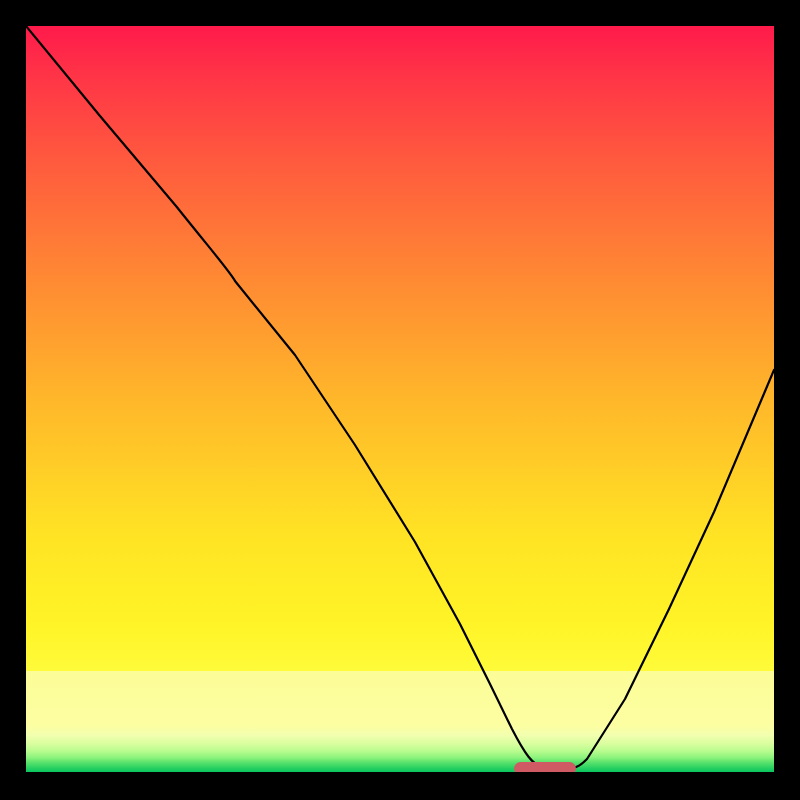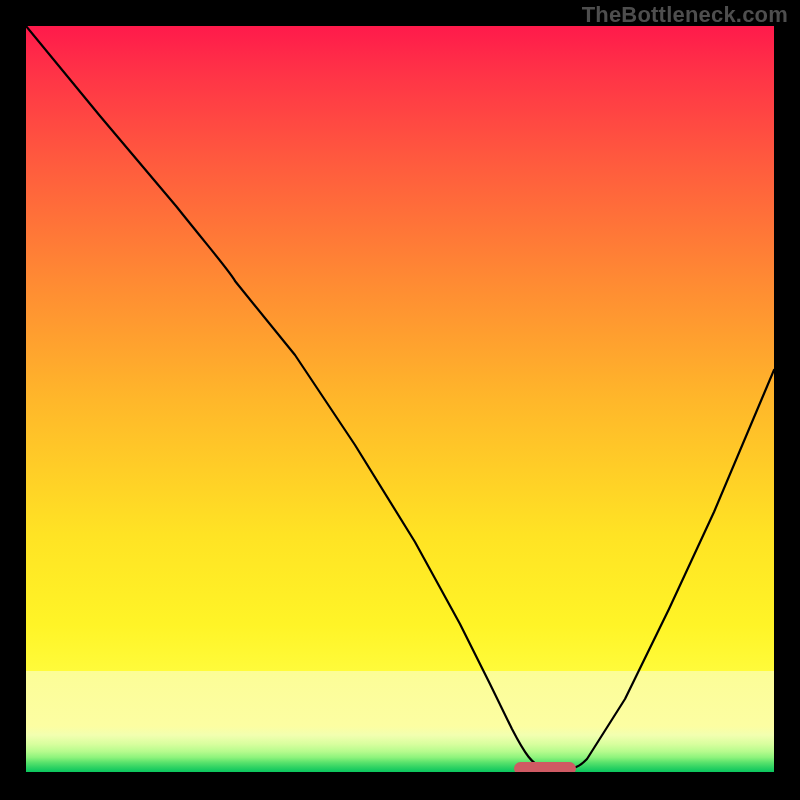--- a/index.html
+++ b/index.html
@@ -98,21 +98,20 @@
     height: 2px;
     background: #000;
     z-index: 6;
   }
 </style>
 </head>
 <body>
 
 <div class="frame">
 
-  <div class="watermark">TheBottleneck.com</div>
 
   <div class="plot"></div>
 
   <svg class="curve" viewBox="0 0 748 748" preserveAspectRatio="none">
 
     <path d="
       M   0    0
       L  74   90
       L 150  180
       C 190  230  205  247  209  255

